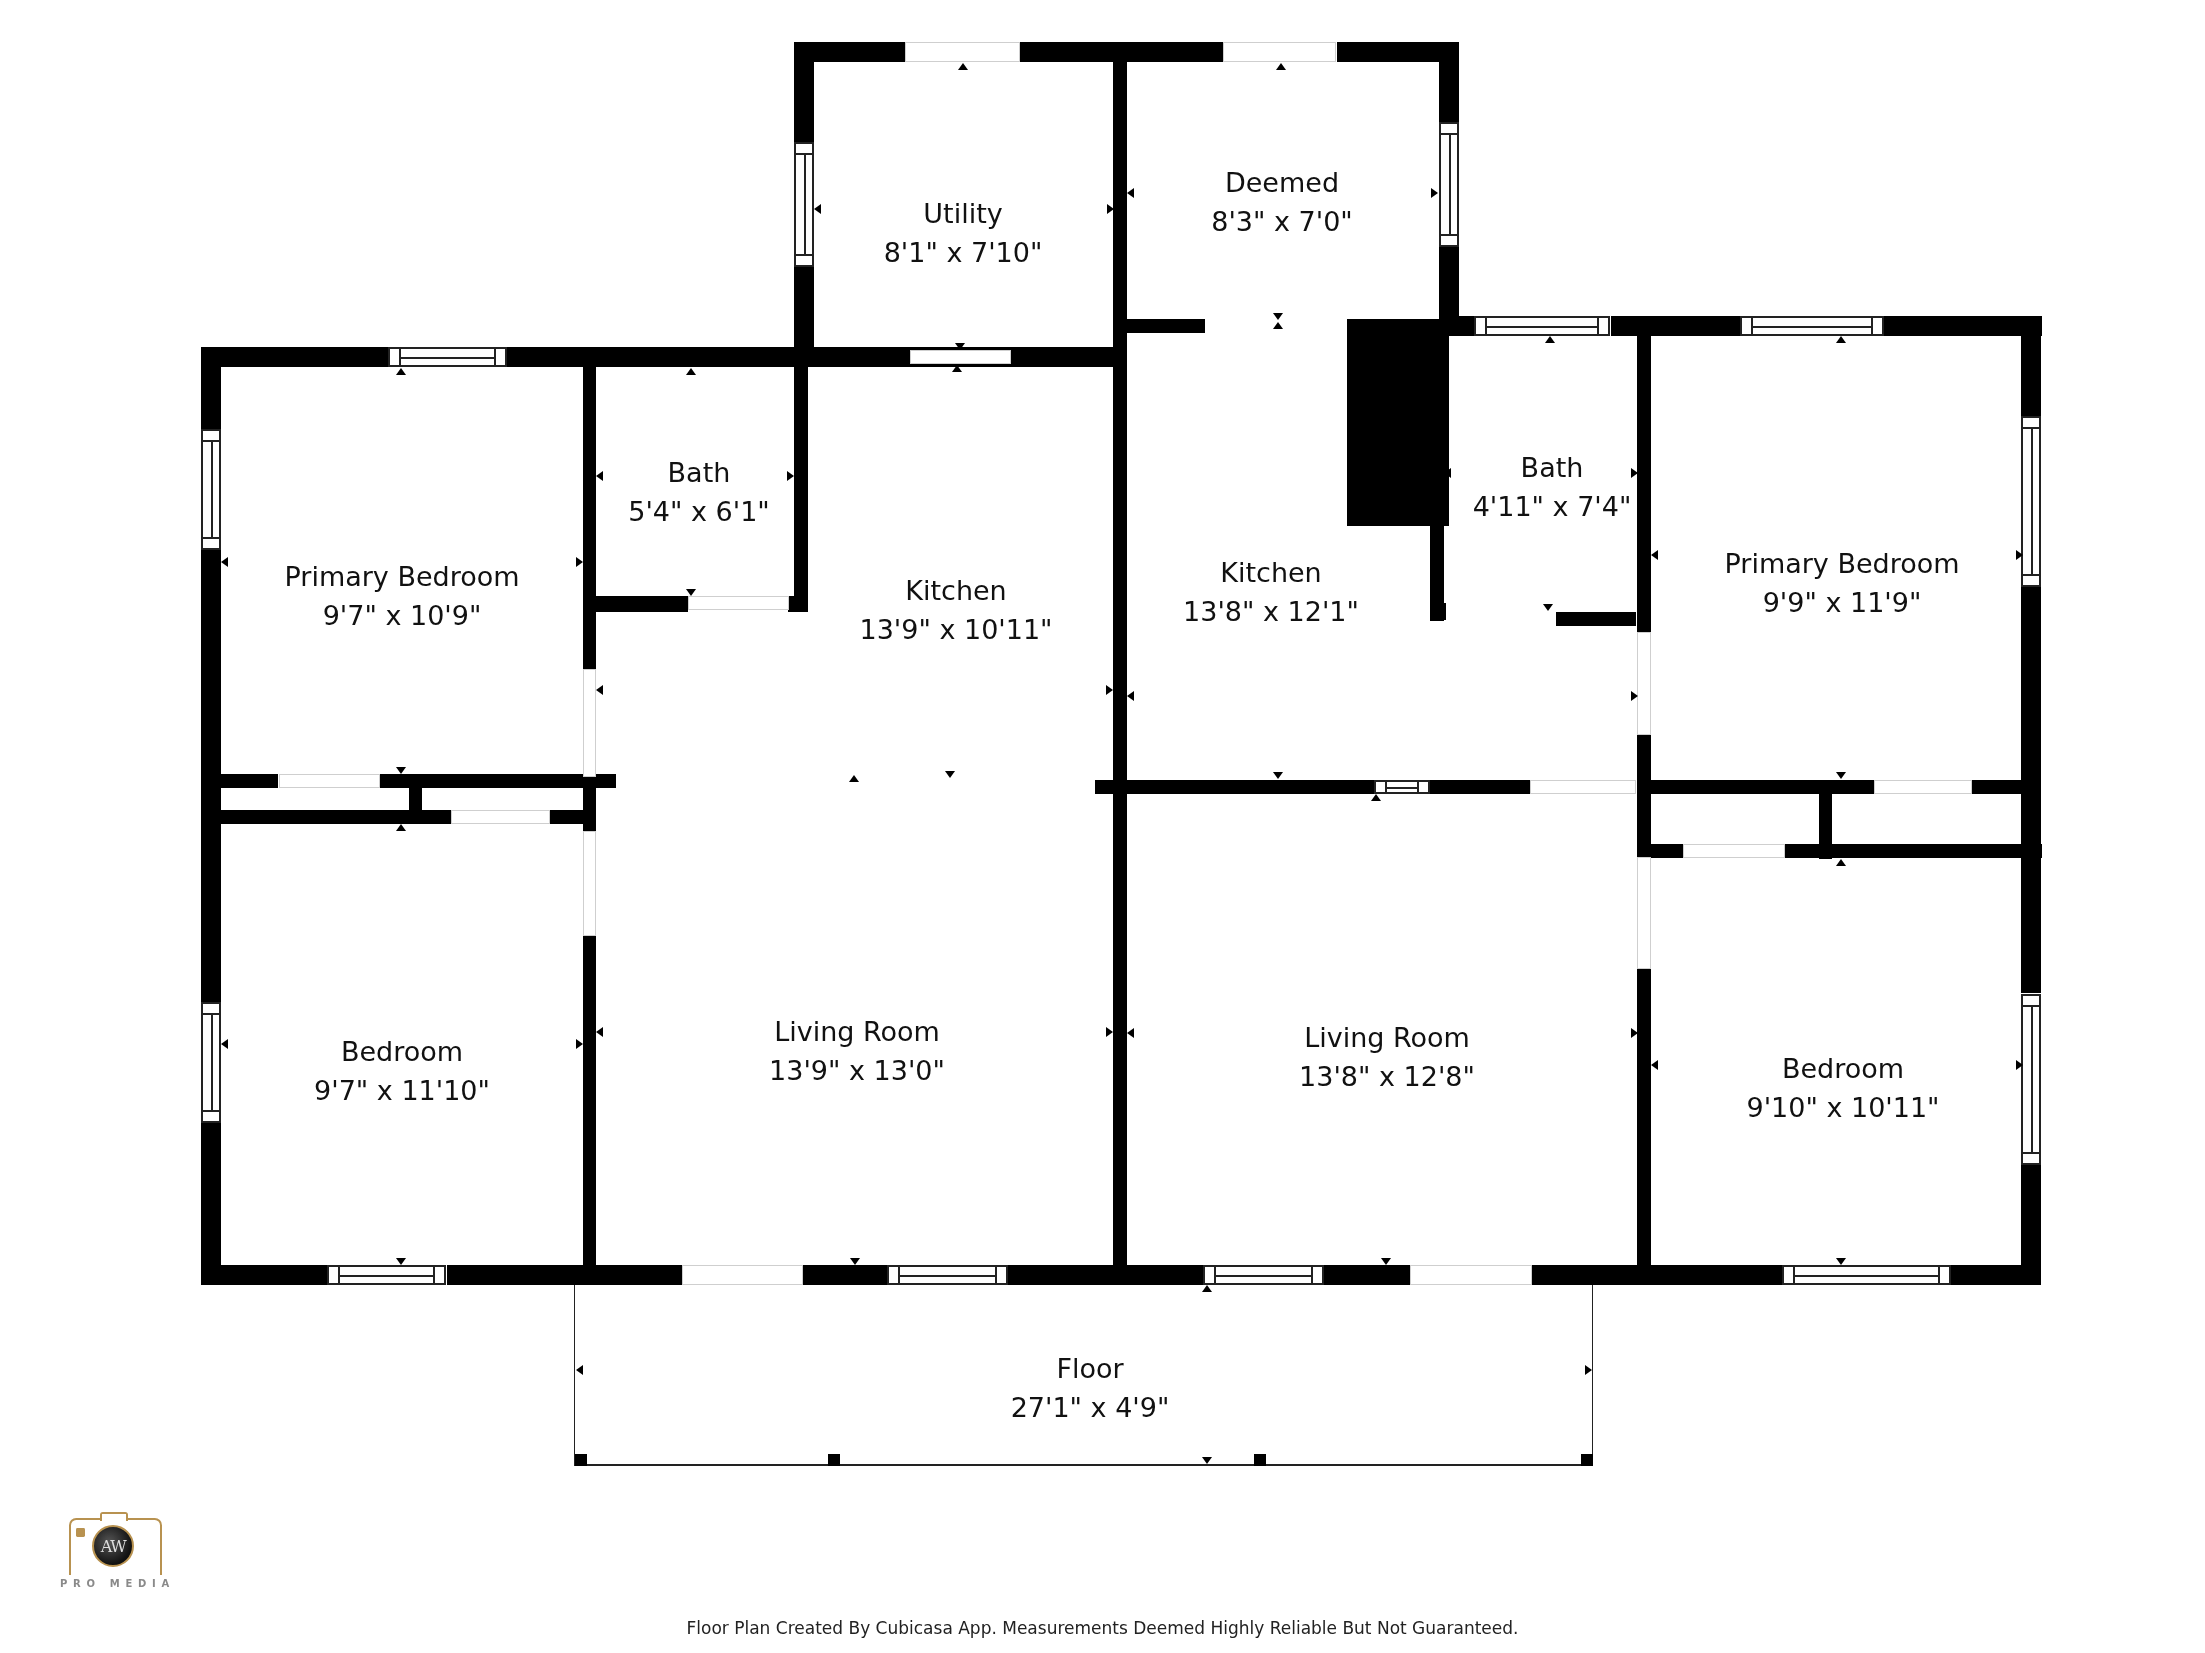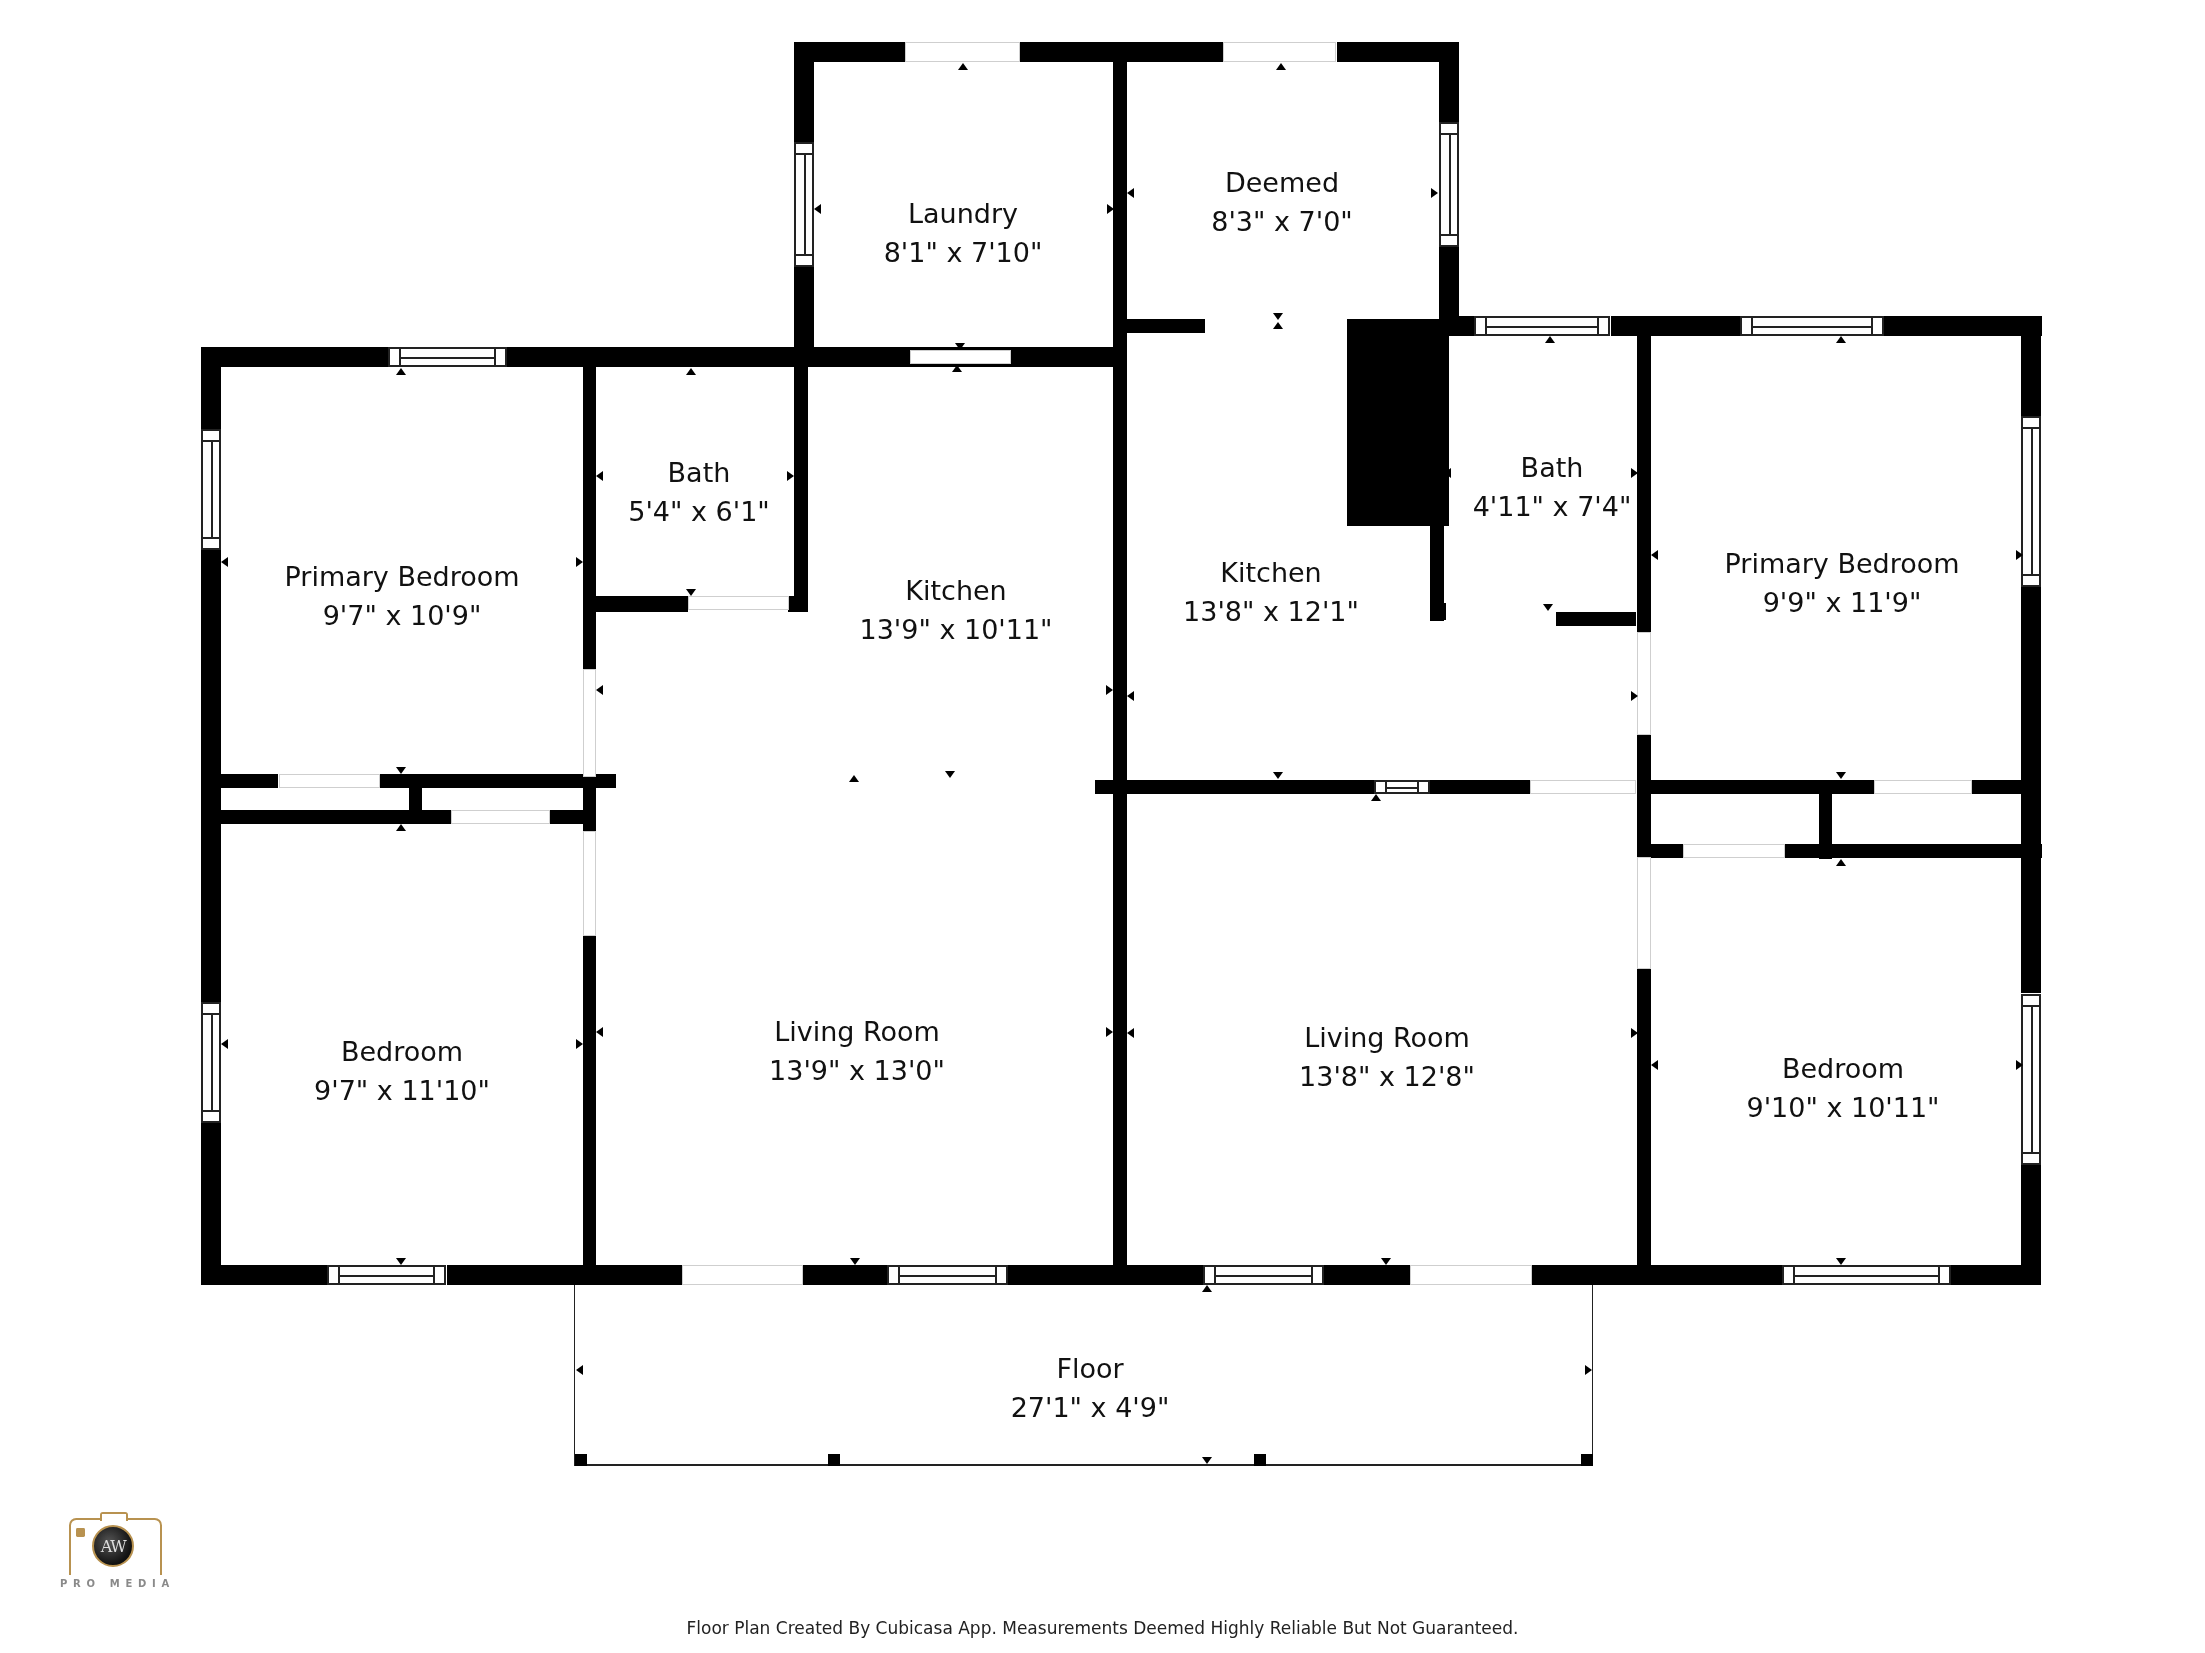--- a/index.html
+++ b/index.html
@@ -183,21 +183,21 @@
   <div class="tri down" style="left:396px;top:1258px;"></div>
   <div class="tri down" style="left:850px;top:1258px;"></div>
   <div class="tri down" style="left:1381px;top:1258px;"></div>
   <div class="tri down" style="left:1836px;top:1258px;"></div>
   <div class="tri up" style="left:1202px;top:1285px;"></div>
   <div class="tri left" style="left:576px;top:1365px;"></div>
   <div class="tri right" style="left:1585px;top:1365px;"></div>
   <div class="tri down" style="left:1202px;top:1457px;"></div>
 
   <div class="room-label" style="left:963px;top:233px;">
-    <span class="room-name">Laundry</span>
+    <span class="room-name">Utility</span>
     <span class="room-dim">8'1" x 7'10"</span>
   </div>
   <div class="room-label" style="left:1282px;top:202px;">
     <span class="room-name">Deemed</span>
     <span class="room-dim">8'3" x 7'0"</span>
   </div>
   <div class="room-label" style="left:402px;top:596px;">
     <span class="room-name">Primary Bedroom</span>
     <span class="room-dim">9'7" x 10'9"</span>
   </div>

